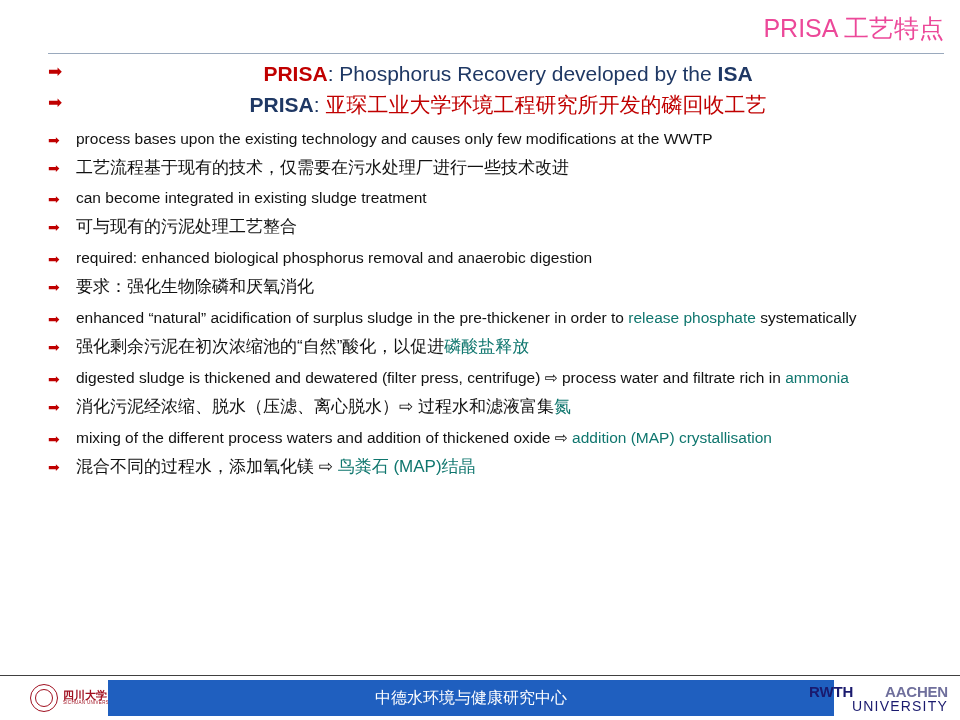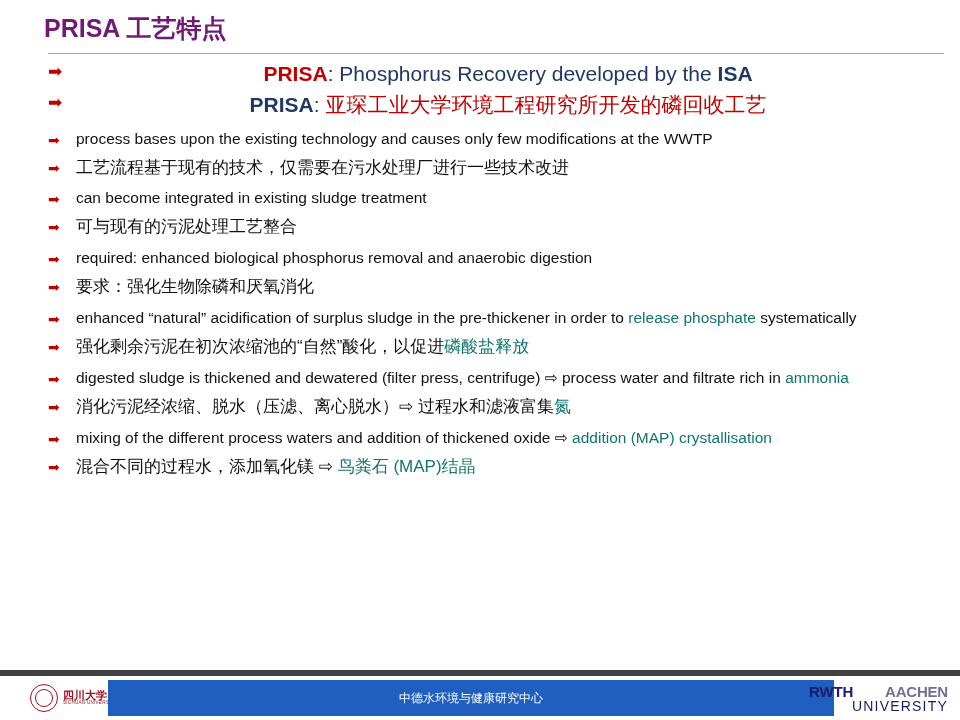--- a/index.html
+++ b/index.html
@@ -31,24 +31,24 @@
   
   .title-wrap {
     position: absolute;
     left: 44px;
     top: 8px;
     right: 16px;
     height: 48px;
   }
   .title {
     font-size: 25px;
-    color: #701a75;
-    text-align: left;
+    color: #ec4899;
+    text-align: right;
     line-height: 40px;
-    font-weight: bold;
+    font-weight: normal;
   }
   .title-rule {
     position: absolute;
     left: 4px;
     right: 0;
     top: 45px;
     height: 1px;
     background: #9aa9bd;
   }
   
@@ -113,31 +113,31 @@
   .row-sp { margin-bottom: 7px; }
   .row-sp-lg { margin-bottom: 9px; }
   
   .footer {
     position: absolute;
     left: 0;
     bottom: 0;
     width: 960px;
     height: 44px;
     background: #ffffff;
-    border-top: 6px solid #404040;
+    border-top: 1px solid #404040;
   }
   .footer-bar {
     position: absolute;
     left: 108px;
     top: 4px;
     width: 726px;
     height: 36px;
     background: #1f5fbf;
     color: #ffffff;
-    font-size: 12px;
+    font-size: 16px;
     text-align: center;
     line-height: 36px;
   }
   .logo-left {
     position: absolute;
     left: 30px;
     top: 6px;
     width: 76px;
     height: 32px;
     display: flex;

